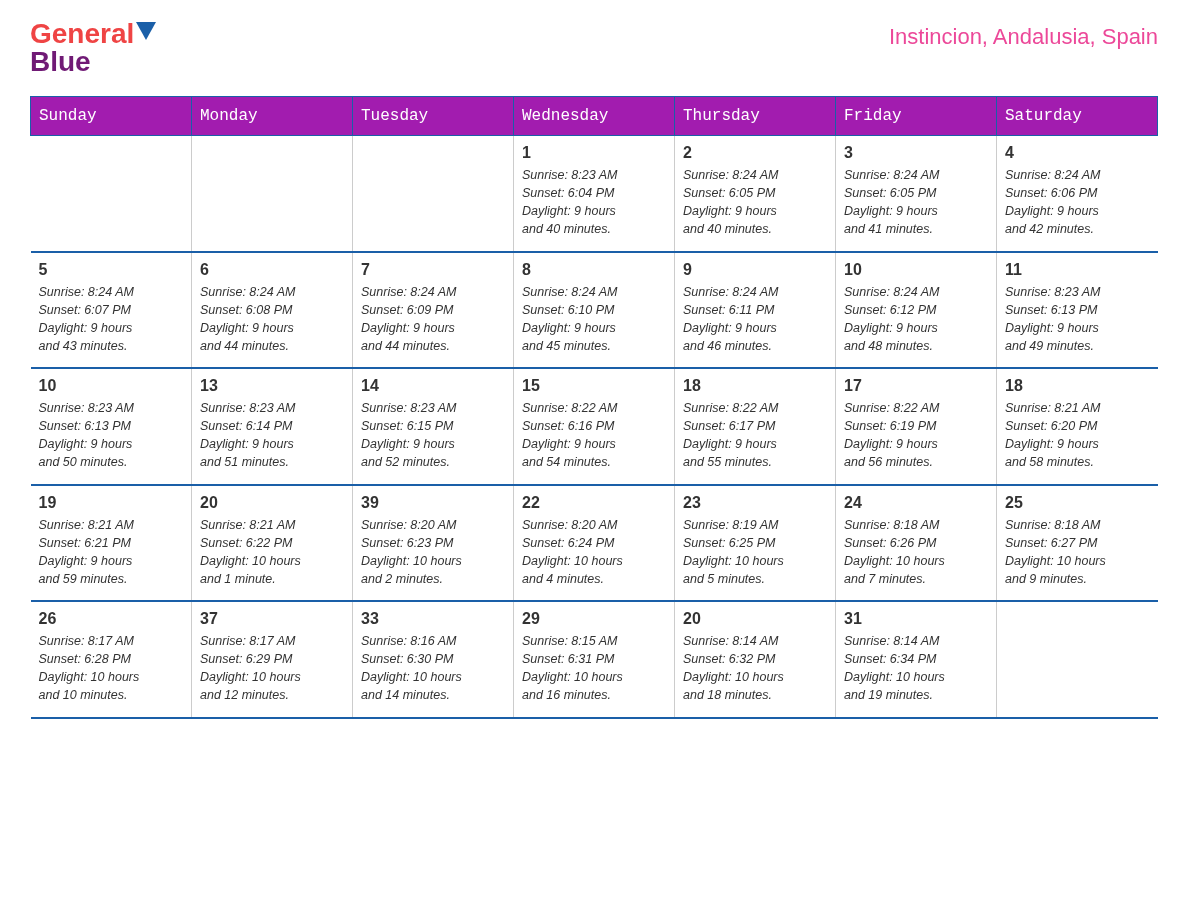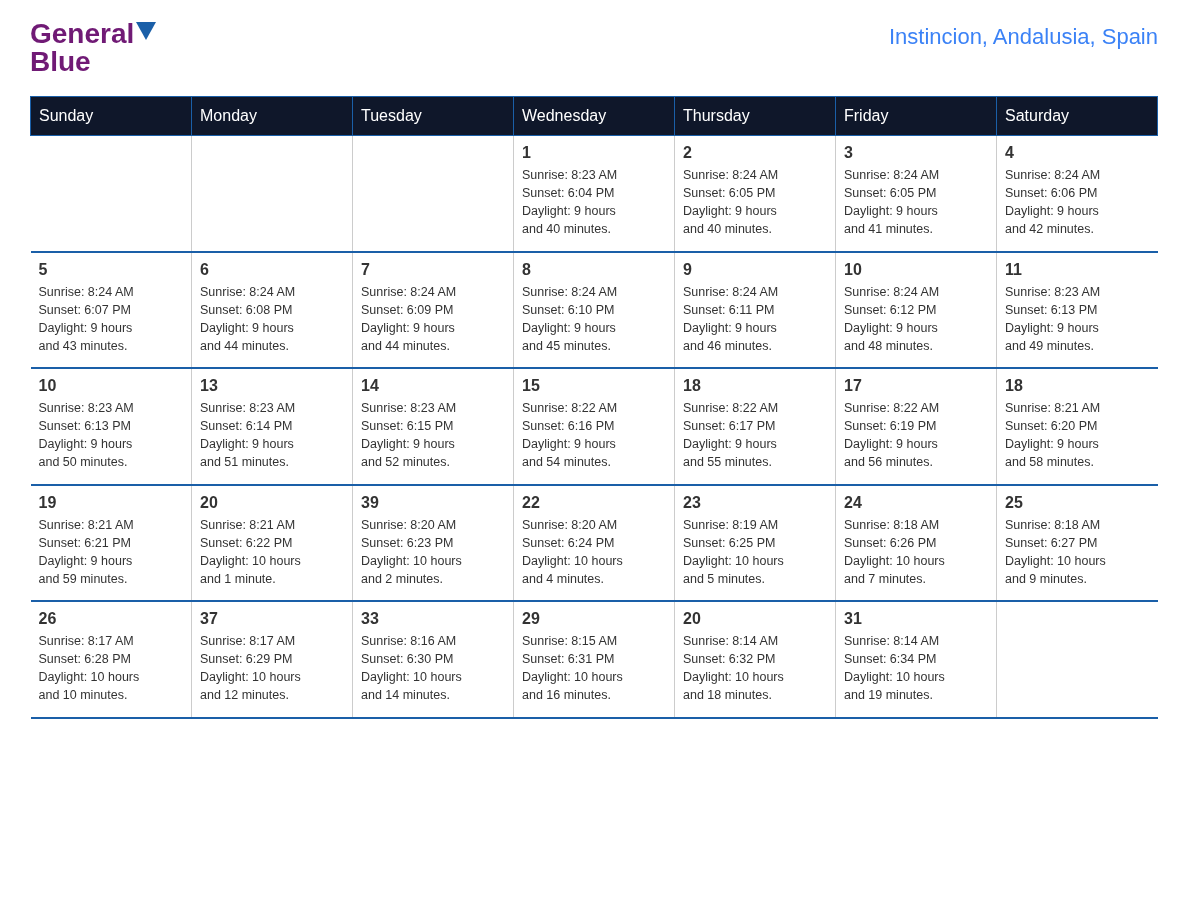--- a/index.html
+++ b/index.html
@@ -18,21 +18,21 @@
       margin-bottom: 20px;
     }
     .logo {
       display: flex;
       align-items: flex-end;
       gap: 2px;
     }
     .logo-general {
       font-size: 28px;
       font-weight: bold;
-      color: #701a75;
+      color: #ef4444;
       line-height: 1;
     }
     .logo-blue {
       font-size: 28px;
       font-weight: bold;
       color: #701a75;
       line-height: 1;
     }
     .logo-triangle {
       width: 0;
@@ -56,30 +56,31 @@
       text-align: right;
     }
     .month-title {
       font-size: 48px;
       font-weight: bold;
       color: #333;
       line-height: 1.1;
     }
     .location-title {
       font-size: 22px;
-      color: #3b82f6;
+      color: #ec4899;
       margin-top: 4px;
     }
     table {
       width: 100%;
       border-collapse: collapse;
     }
     thead tr {
-      background-color: #0f172a;
+      background-color: #a21caf;
       color: #fff;
+      font-family: Liberation Mono, monospace;
     }
     thead th {
       padding: 10px 8px;
       text-align: left;
       font-size: 16px;
       font-weight: normal;
       border: 1px solid #1a5fa8;
     }
     tbody tr {
       border-bottom: 2px solid #1a5fa8;
@@ -98,20 +99,21 @@
     .day-number {
       font-size: 16px;
       font-weight: bold;
       color: #333;
       margin-bottom: 4px;
     }
     .day-info {
       font-size: 12.5px;
       color: #333;
       line-height: 1.45;
+      font-style: italic;
     }
     .empty-cell {
       background: #fff;
     }
   </style>
 </head>
 <body>
 
 <div class="header">
   <div class="logo">

